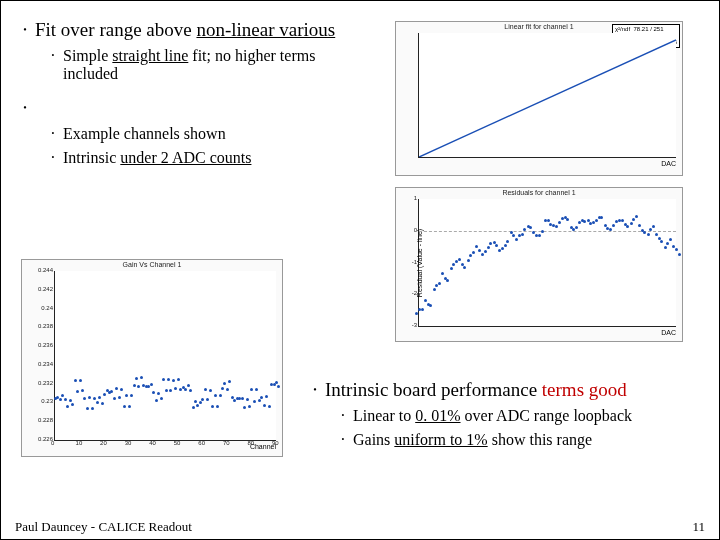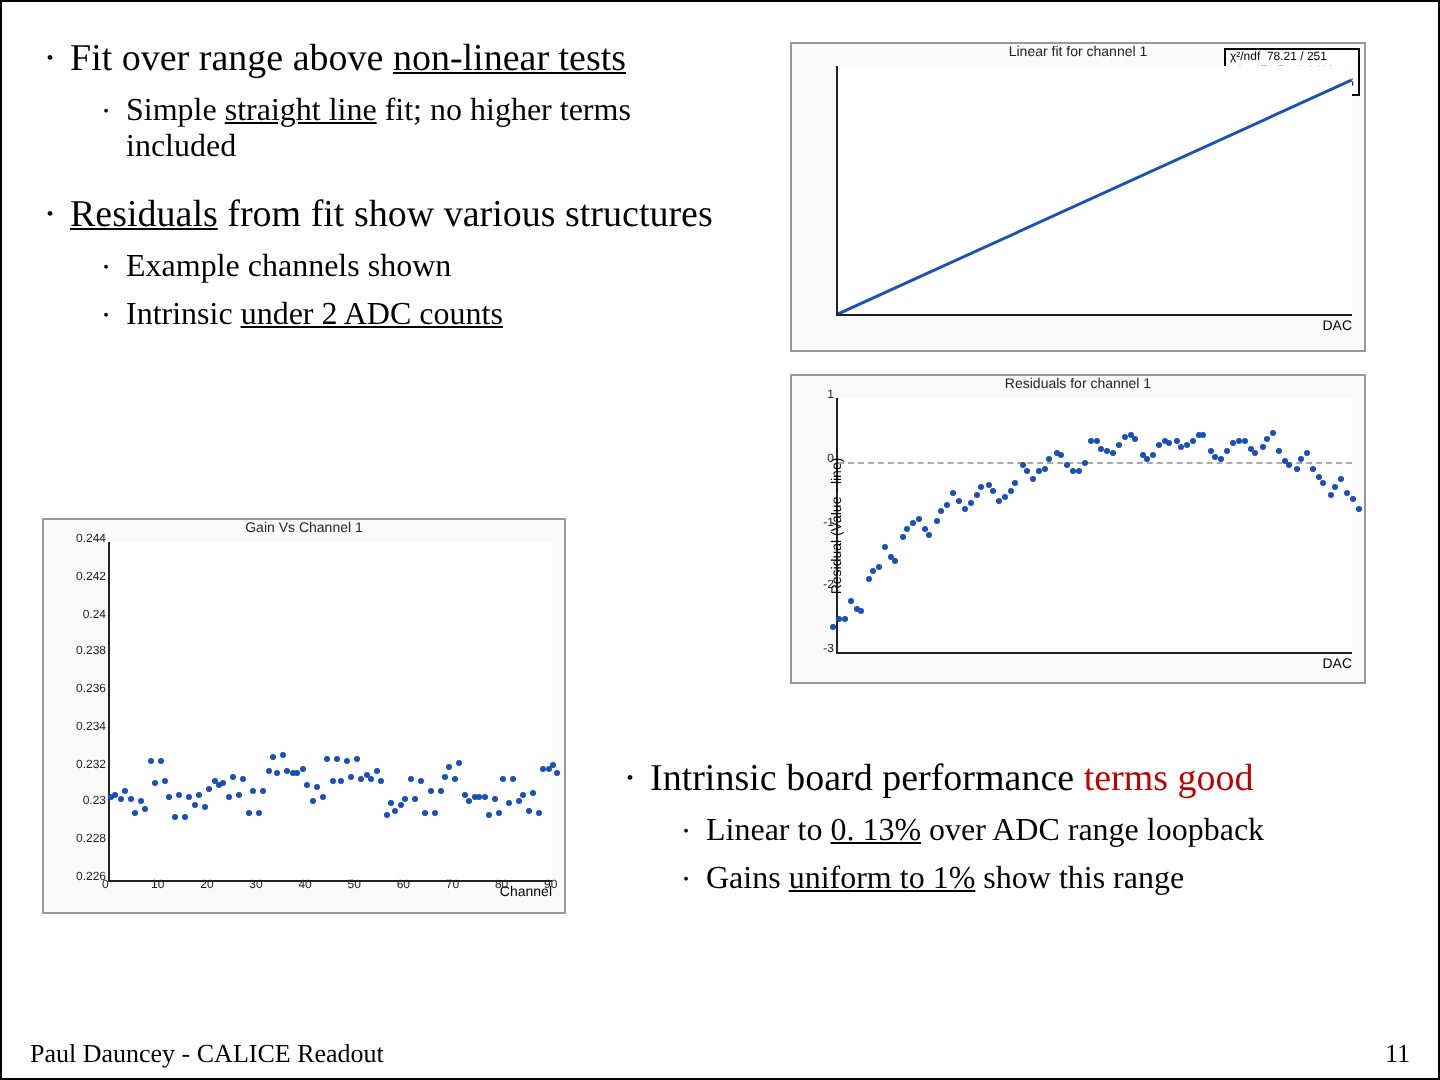--- a/index.html
+++ b/index.html
@@ -31,35 +31,32 @@
 </head>
 <body>
 
 <div class="slide">
 
   <div class="body">
 
     <div class="bullet-lvl1">
       <span class="dot">•</span>
       <span>
-        <span>Fit over range above </span><span class="underline">non-linear tests</span>
+        <span>Fit over range above </span><span class="underline">non-linear various</span>
       </span>
     </div>
     <div class="bullet-lvl2">
       <span class="dot">•</span>
       <span>
         <span>Simple </span><span class="underline">straight line</span><span> fit; no higher terms included</span>
       </span>
     </div>
 
     <div class="bullet-lvl1" style="margin-top:14px;">
       <span class="dot">•</span>
-      <span>
-        <span class="underline">Residuals</span><span> from fit show various structures</span>
-      </span>
     </div>
     <div class="bullet-lvl2">
       <span class="dot">•</span>
       <span>Example channels shown</span>
     </div>
     <div class="bullet-lvl2">
       <span class="dot">•</span>
       <span>
         <span>Intrinsic </span><span class="underline">under 2 ADC counts</span>
       </span>
@@ -309,21 +306,21 @@
     <div class="right-bullets">
       <div class="bullet-lvl1" style="max-width:430px;">
         <span class="dot">•</span>
         <span>
           <span>Intrinsic board performance </span><span class="very-good">terms good</span>
         </span>
       </div>
       <div class="bullet-lvl2">
         <span class="dot">•</span>
         <span>
-          <span>Linear to </span><span class="underline">0. 13%</span><span> over ADC range loopback</span>
+          <span>Linear to </span><span class="underline">0. 01%</span><span> over ADC range loopback</span>
         </span>
       </div>
       <div class="bullet-lvl2">
         <span class="dot">•</span>
         <span>
           <span>Gains </span><span class="underline">uniform to 1%</span><span> show this range</span>
         </span>
       </div>
     </div>
 

